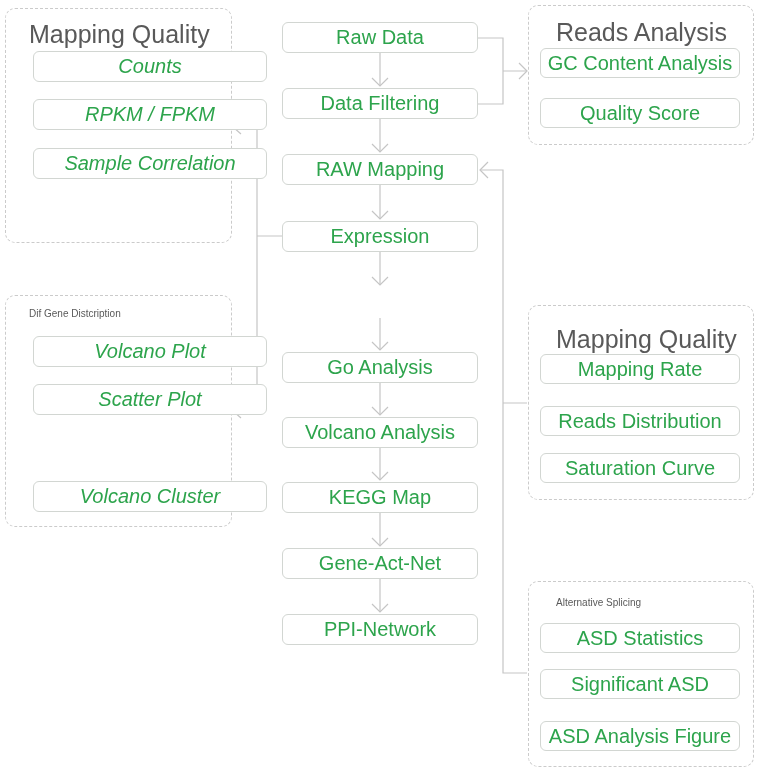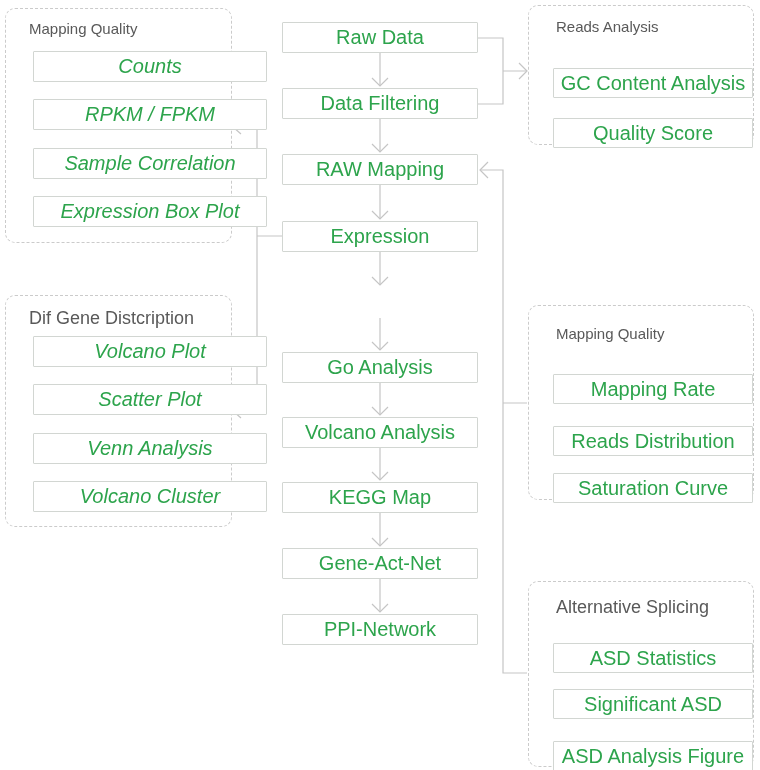--- a/index.html
+++ b/index.html
@@ -12,35 +12,35 @@
   }
   html,body{margin:0;padding:0;background:var(--bg);}
   .canvas{
     position:relative;width:760px;height:770px;background:var(--bg);
     font-family:"Liberation Sans","DejaVu Sans",sans-serif;overflow:hidden;
   }
   .wires{position:absolute;left:0;top:0;width:760px;height:770px;}
   .wires line,.wires path,.wires polyline{stroke:var(--wire);stroke-width:1.2;fill:none;}
   .node{
     position:absolute;box-sizing:border-box;background:#fff;
-    border:1px solid var(--node-border);border-radius:1px;
+    border:1px solid var(--node-border);border-radius:6px;
     display:flex;align-items:center;justify-content:center;
     color:var(--green);font-size:20px;white-space:nowrap;
   }
   .center-node{left:282px;width:196px;height:31px;}
   .group{
     position:absolute;box-sizing:border-box;
     border:1px dashed var(--group-border);border-radius:10px;background:transparent;
   }
   .gtitle{
-    position:absolute;color:var(--title-gray);font-size:15px;white-space:nowrap;
+    position:absolute;color:var(--title-gray);font-size:25px;white-space:nowrap;
   }
-  .gtitle.small{font-size:18px;}
+  .gtitle.small{font-size:10px;}
   .g-item{left:27px;width:234px;height:31px;font-style:italic;}
-  .g-item-r{left:24px;width:200px;height:30px;margin-top:20px;}
+  .g-item-r{left:11px;width:200px;height:30px;}
 </style>
 </head>
 <body>
 
 <div class="canvas">
 
   <svg class="wires" viewBox="0 0 760 770">
 
     <g>
         <line x1="380" y1="53" x2="380" y2="86"></line>
@@ -104,28 +104,26 @@
   <div class="node center-node" style="top:417px">Volcano Analysis</div>
   <div class="node center-node" style="top:548px">Gene-Act-Net</div>
   <div class="node center-node" style="top:482px">KEGG Map</div>
   <div class="node center-node" style="top:614px">PPI-Network</div>
 
   <div class="group" style="left:5px;top:8px;width:227px;height:235px">
     <div class="gtitle" style="left:23px;top:11px">Mapping Quality</div>
     <div class="node g-item" style="top:42px">Counts</div>
     <div class="node g-item" style="top:90px">RPKM / FPKM</div>
     <div class="node g-item" style="top:139px">Sample Correlation</div>
-    <div class="node g-item" style="top:187px">Expression Box Plot</div>
   </div>
 
   <div class="group" style="left:5px;top:295px;width:227px;height:232px">
     <div class="gtitle small" style="left:23px;top:12px">Dif Gene Distcription</div>
     <div class="node g-item" style="top:88px">Scatter Plot</div>
     <div class="node g-item" style="top:40px">Volcano Plot</div>
-    <div class="node g-item" style="top:137px">Venn Analysis</div>
     <div class="node g-item" style="top:185px">Volcano Cluster</div>
   </div>
 
   <div class="group" style="left:528px;top:5px;width:226px;height:140px">
     <div class="gtitle" style="left:27px;top:12px">Reads Analysis</div>
     <div class="node g-item-r" style="top:42px">GC Content Analysis</div>
     <div class="node g-item-r" style="top:92px">Quality Score</div>
   </div>
 
   <div class="group" style="left:528px;top:305px;width:226px;height:195px">

